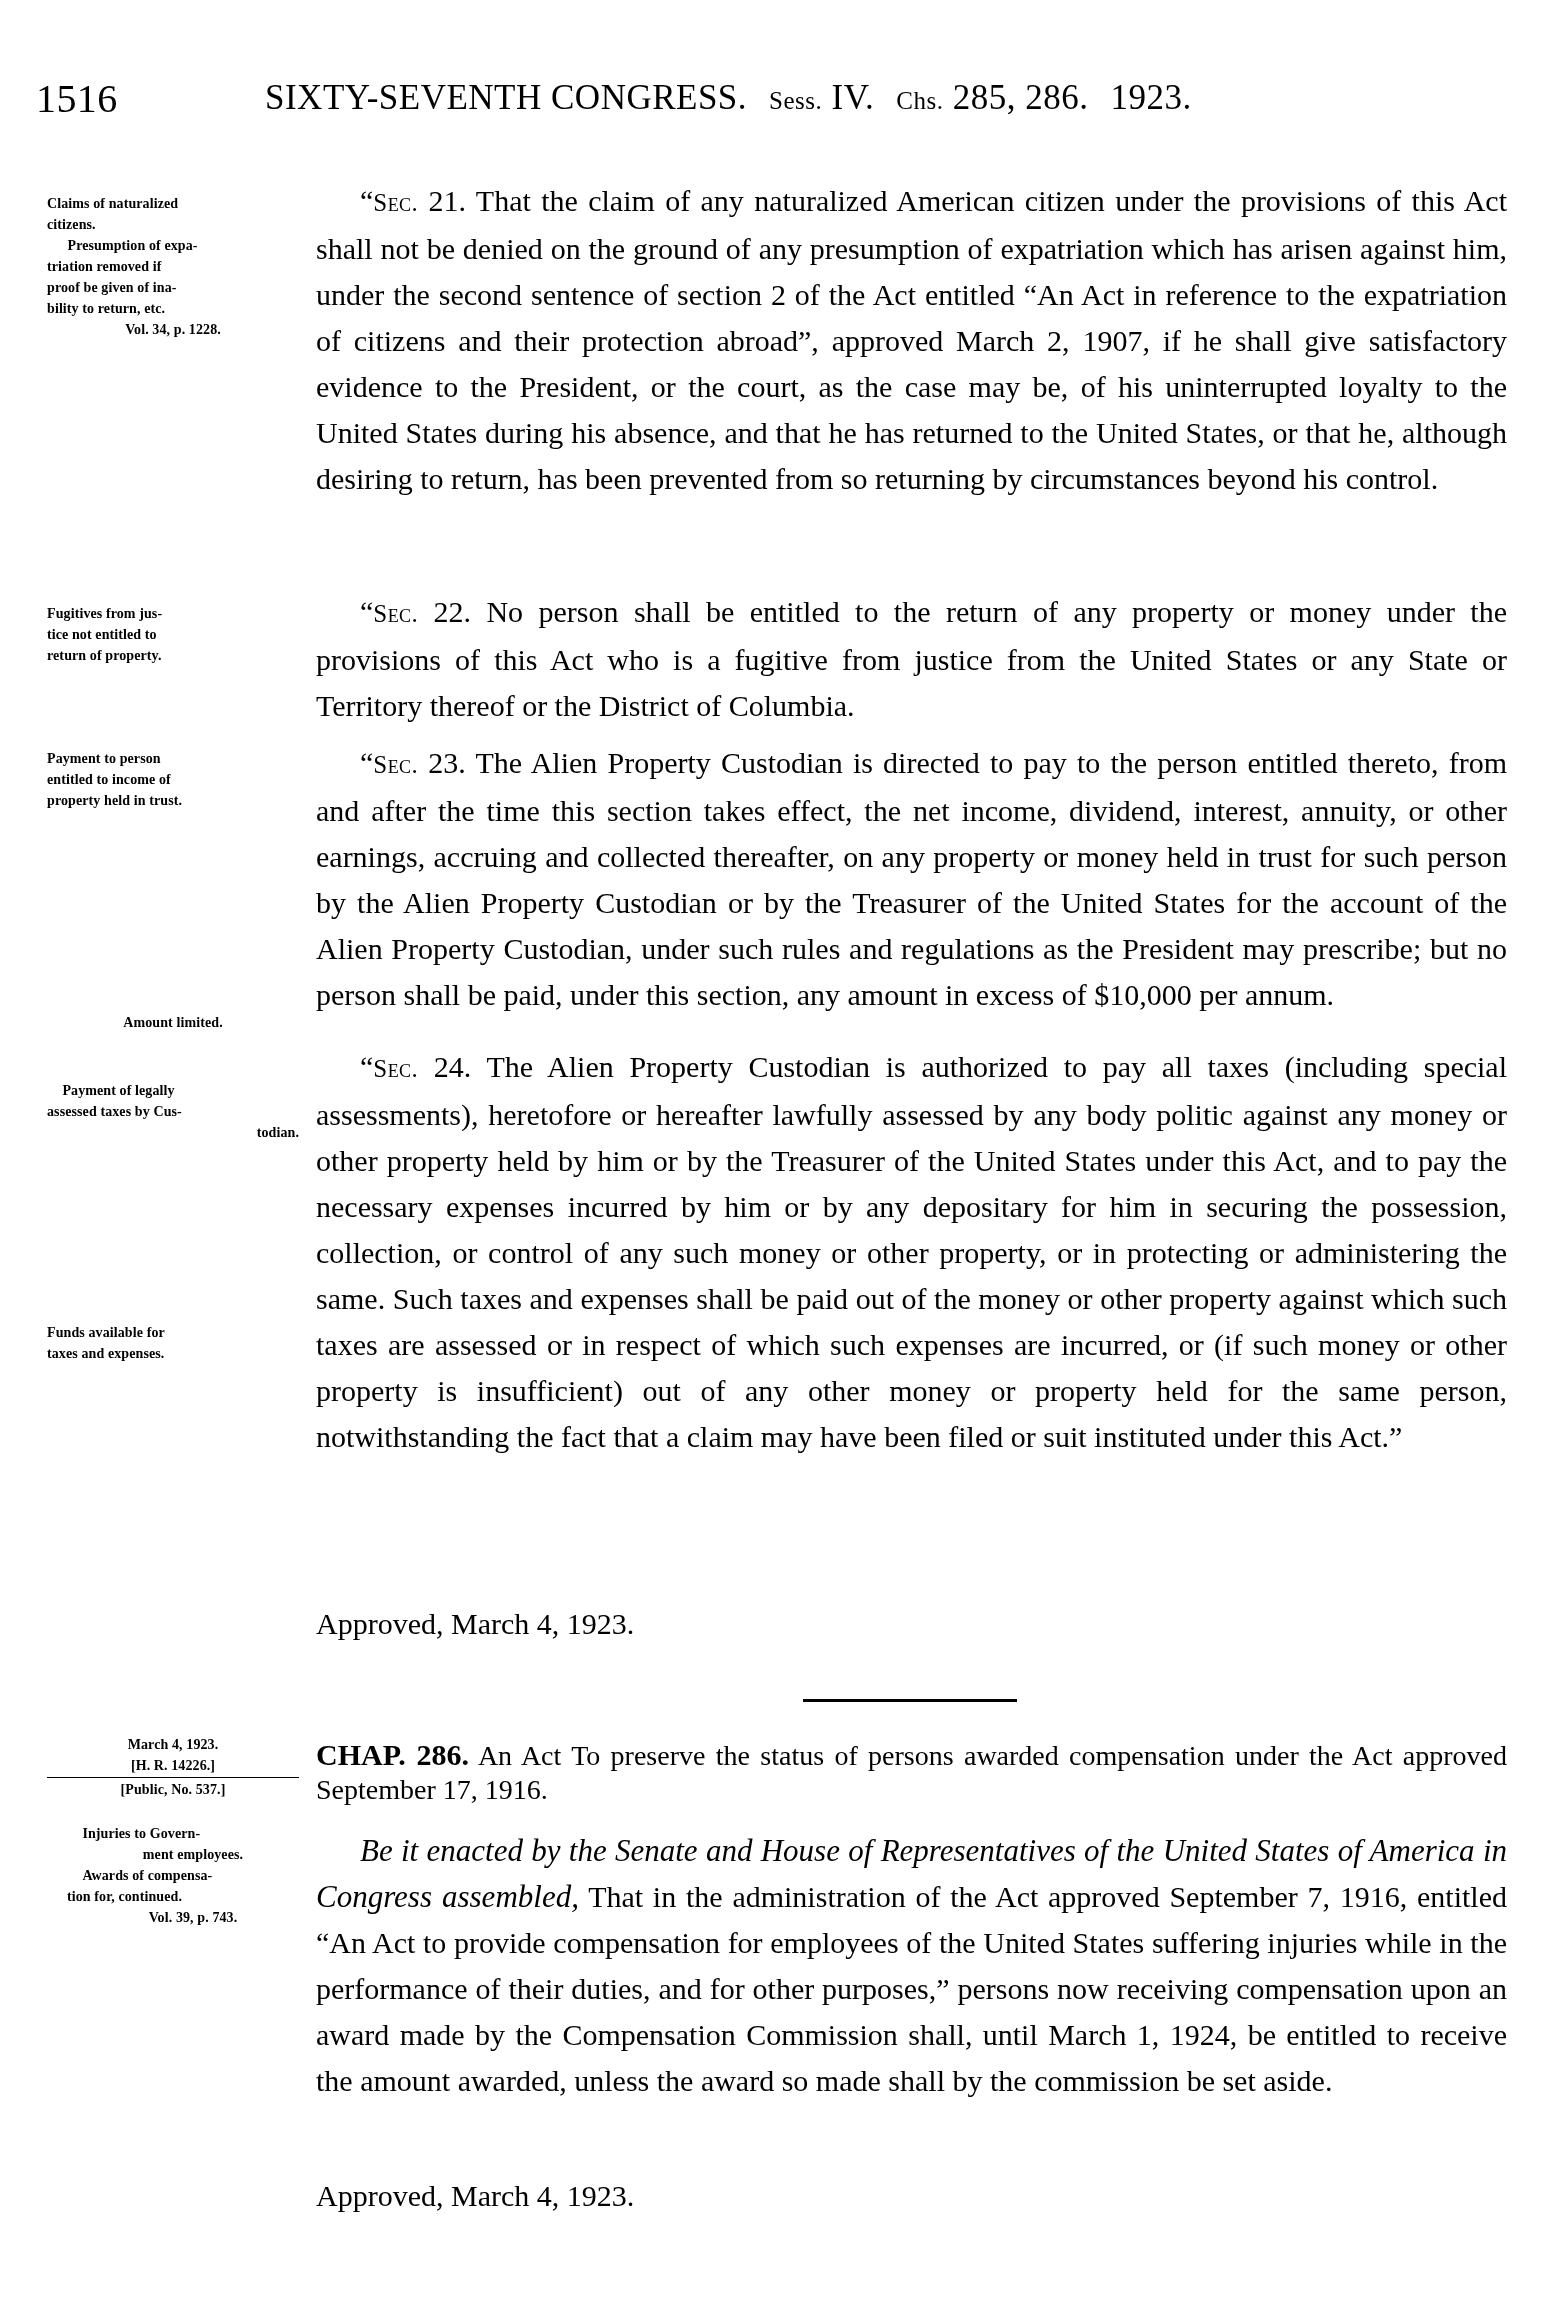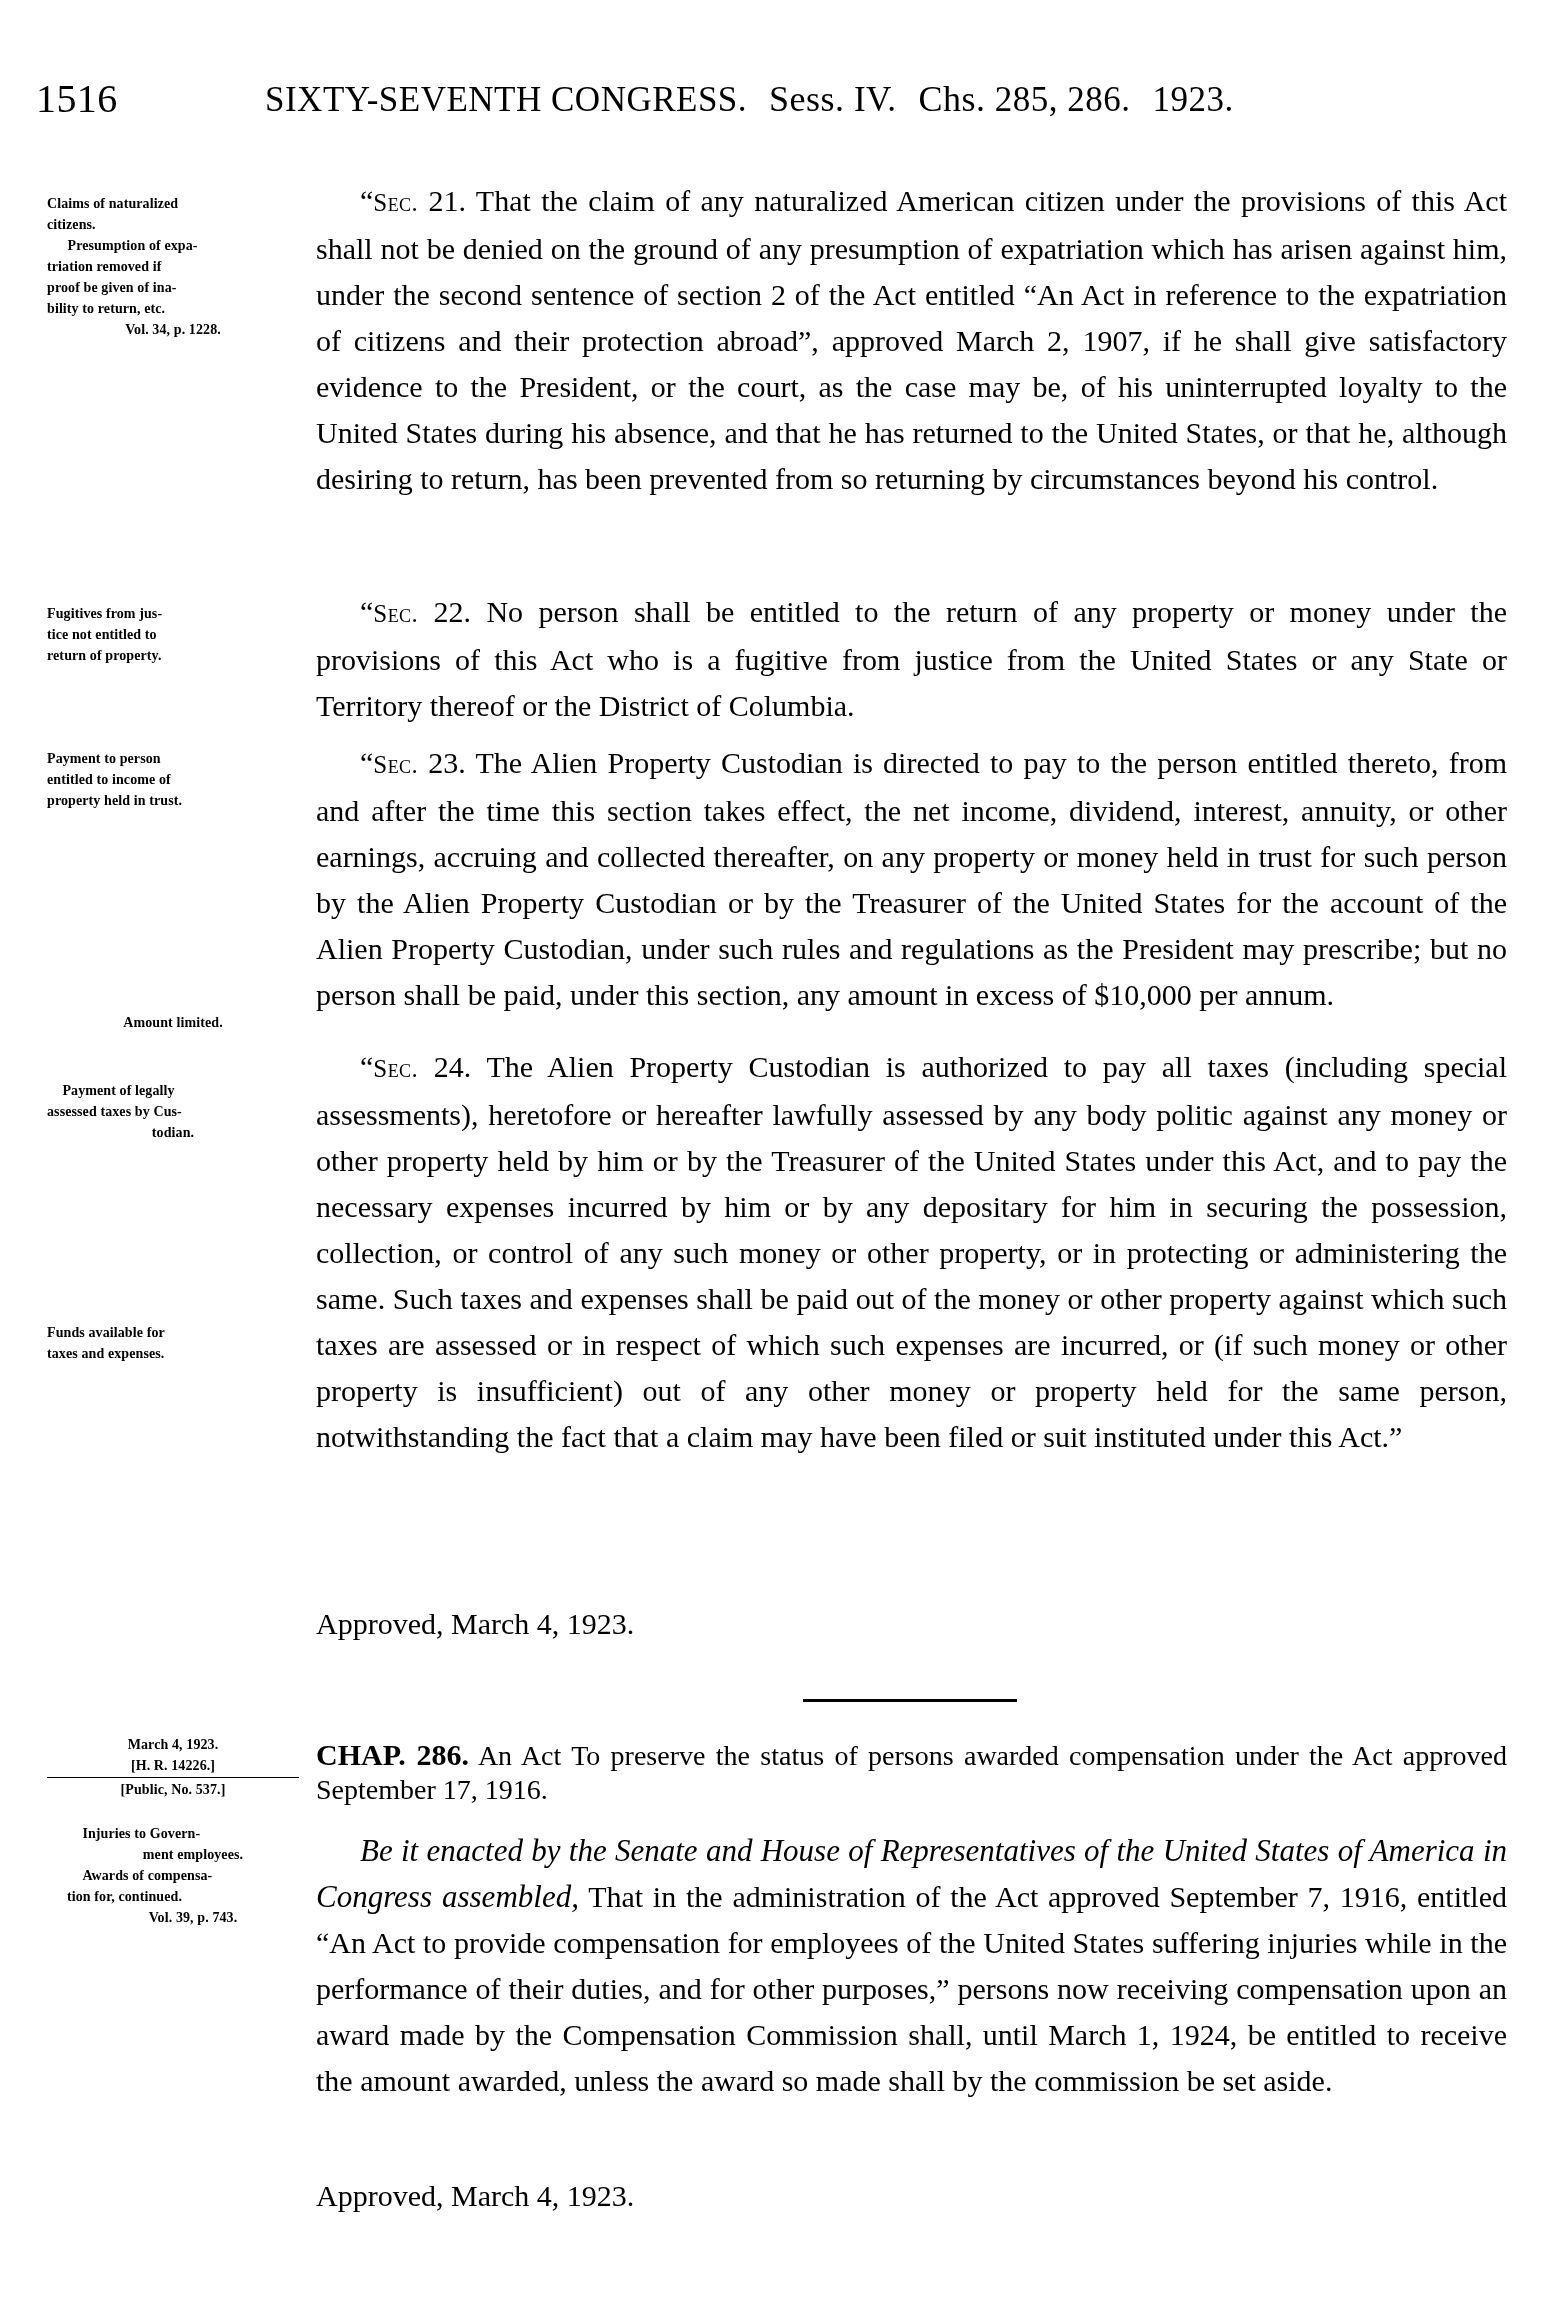--- a/index.html
+++ b/index.html
@@ -39,21 +39,21 @@
   }
   .head-title {
     position: absolute;
     left: 265px;
     top: 3.4px;
     font-size: 35px;
     letter-spacing: 0.5px;
     white-space: nowrap;
   }
   .head-title .small {
-    font-size: 36px;
+    font-size: 25px;
   }
   .head-title .seg {
     margin-left: 22px;
   }
   .sidenote {
     position: absolute;
     left: 47px;
     width: 252px;
     font-size: 14px;
     line-height: 21px;
@@ -159,21 +159,21 @@
     <span class="ln" style="text-align:left">property held in trust.</span>
   </div>
 
   <div class="sidenote ctr" style="top:1012px;text-align:center;">
     <span class="ln ctr">Amount limited.</span>
   </div>
 
   <div class="sidenote" style="top:1080px;">
     <span class="ln" style="text-indent:15.4px">Payment of legally</span>
     <span class="ln">assessed taxes by Cus-</span>
-    <span class="ln" style="text-align:center">todian.</span>
+    <span class="ln" style="text-align:right">todian.</span>
   </div>
 
   <div class="sidenote" style="top:1322px;">
     <span class="ln">Funds available for</span>
     <span class="ln" style="text-align:left">taxes and expenses.</span>
   </div>
 
   <div class="sidenote" style="top:1734px;text-align:center;">
     <span class="ln ctr">March 4, 1923.</span>
     <span class="ln ctr">[H. R. 14226.]</span>

